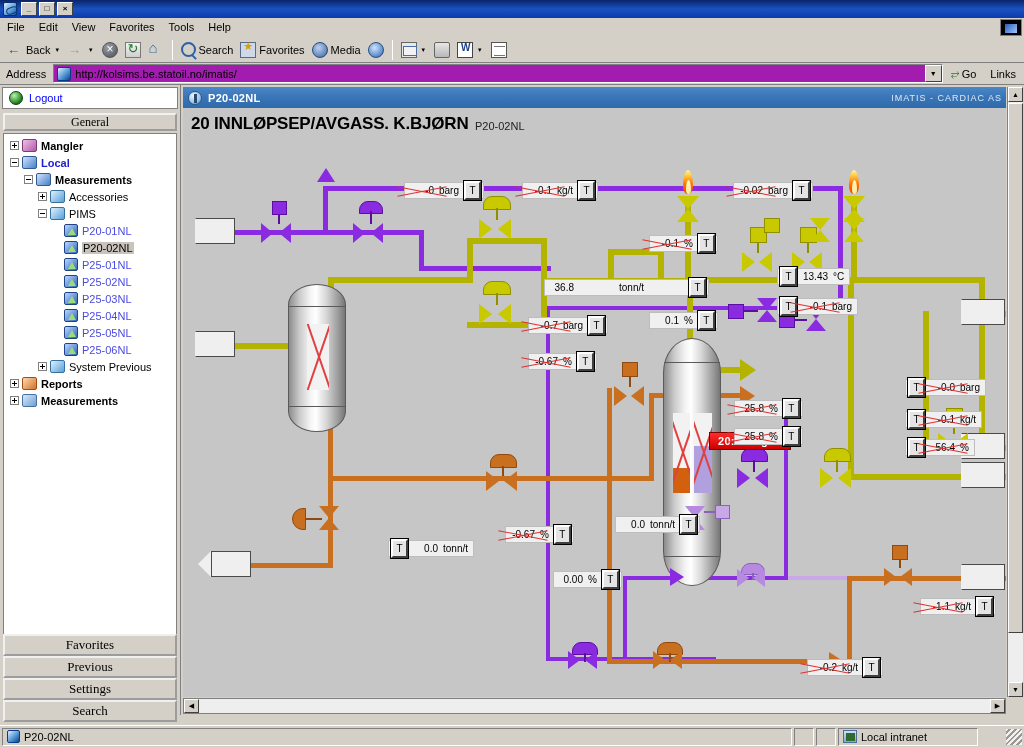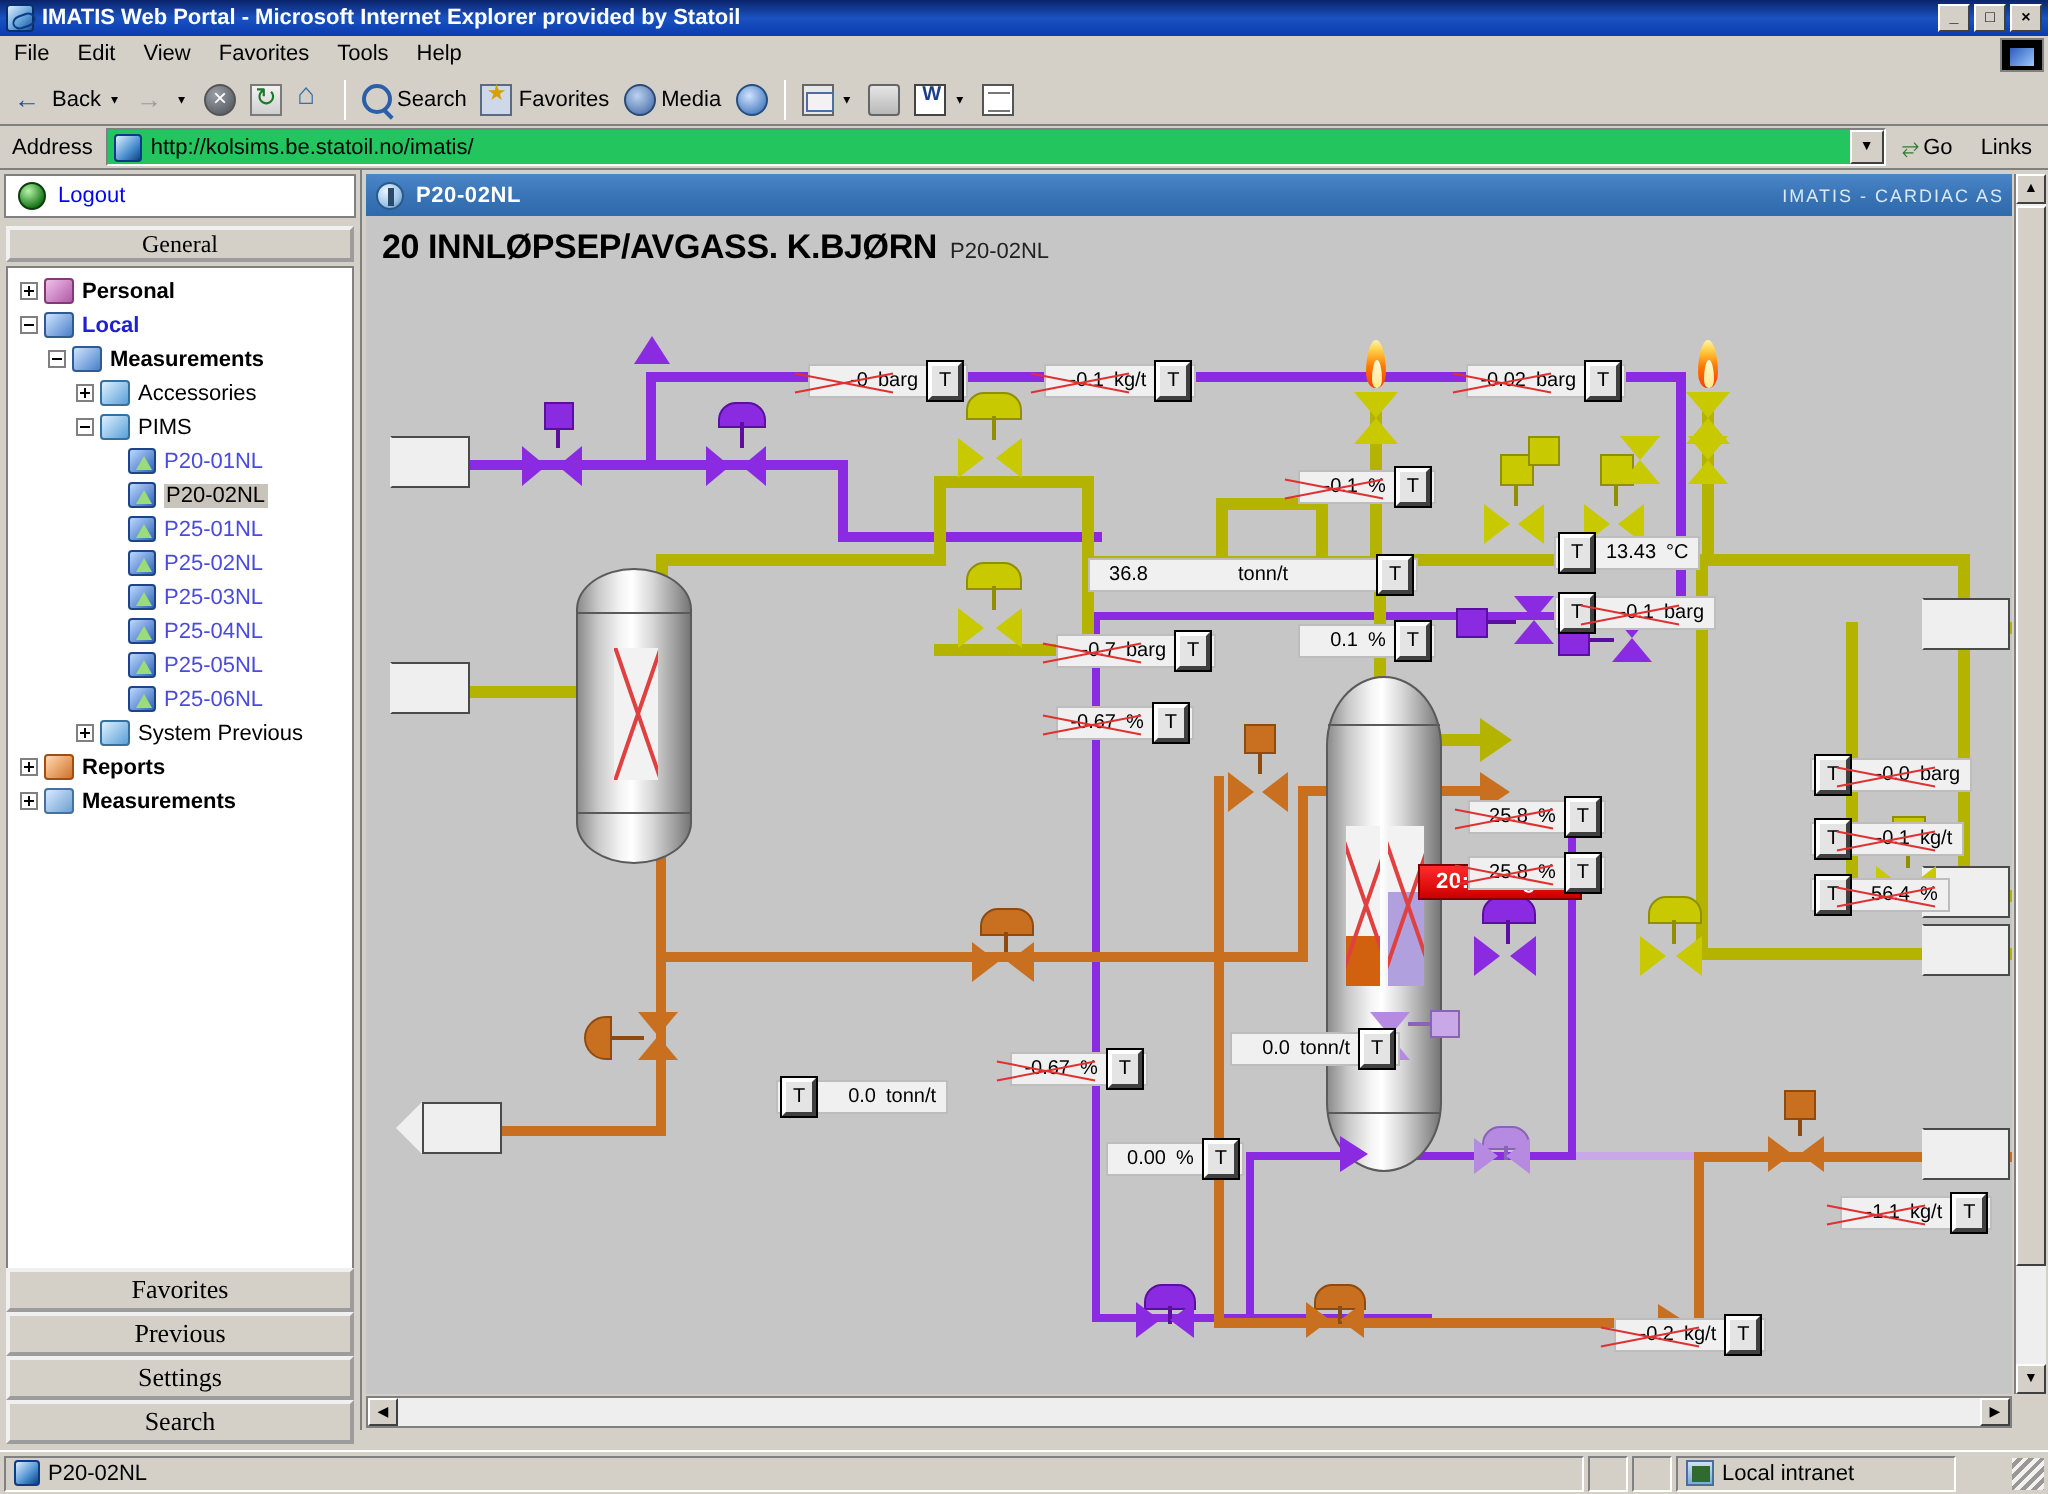--- a/index.html
+++ b/index.html
@@ -86,21 +86,21 @@
   .ic-discuss::after{content:""; position:absolute; left:2px; top:3px; width:11px;height:8px;border-top:1px solid #777;border-bottom:1px solid #777;}
 
   
   .addrbar{
     position:absolute; left:0; top:63px; width:1024px; height:22px;
     background:#d4d0c8; display:flex; align-items:center; gap:3px; padding:0 2px;
     border-bottom:1px solid #808080;
   }
   .addr-label{ font-size:11px; padding:0 4px; }
   .addr-input{
-    flex:1 1 auto; height:19px; background:#22c55e;
+    flex:1 1 auto; height:19px; background:#a21caf;
     border:1px solid #808080; border-right-color:#fff; border-bottom-color:#fff;
     display:flex; align-items:center; gap:4px; padding-left:3px;
     font-size:11px; color:#000; position:relative;
   }
   .addr-ie{
     width:14px;height:14px;flex:0 0 auto;
     background:linear-gradient(135deg,#dfefff,#4a8fd0 60%,#11407f);
     border:1px solid #0b3a86;border-radius:2px;
   }
   .addr-drop{
@@ -367,21 +367,20 @@
     opacity:.7;
   }
 </style>
 </head>
 <body>
 
 <div id="app">
 
   <div class="titlebar">
     <div class="ie-logo"></div>
-    <div class="title-text">IMATIS Web Portal - Microsoft Internet Explorer provided by Statoil</div>
     <div class="winbtns">
       <div class="winbtn">_</div>
       <div class="winbtn">□</div>
       <div class="winbtn">×</div>
     </div>
   </div>
 
   <div class="menubar">
     <div class="mi">File</div>
     <div class="mi">Edit</div>
@@ -466,21 +465,21 @@
     </div>
 
     <div class="general-btn">General</div>
 
     <div class="treebox">
       <div class="tree" id="tree-root">
           <div class="trow">
             <span class="indent" style="width: 4px;"></span>
             <span class="tgl plus"></span>
             <span class="folder f-personal"></span>
-            <span class="tlabel bold">Personal</span>
+            <span class="tlabel bold">Mangler</span>
           </div>
           <div class="trow">
             <span class="indent" style="width: 4px;"></span>
             <span class="tgl "></span>
             <span class="folder f-local"></span>
             <span class="tlabel bluebold">Local</span>
           </div>
           <div class="trow">
             <span class="indent" style="width: 18px;"></span>
             <span class="tgl "></span>

